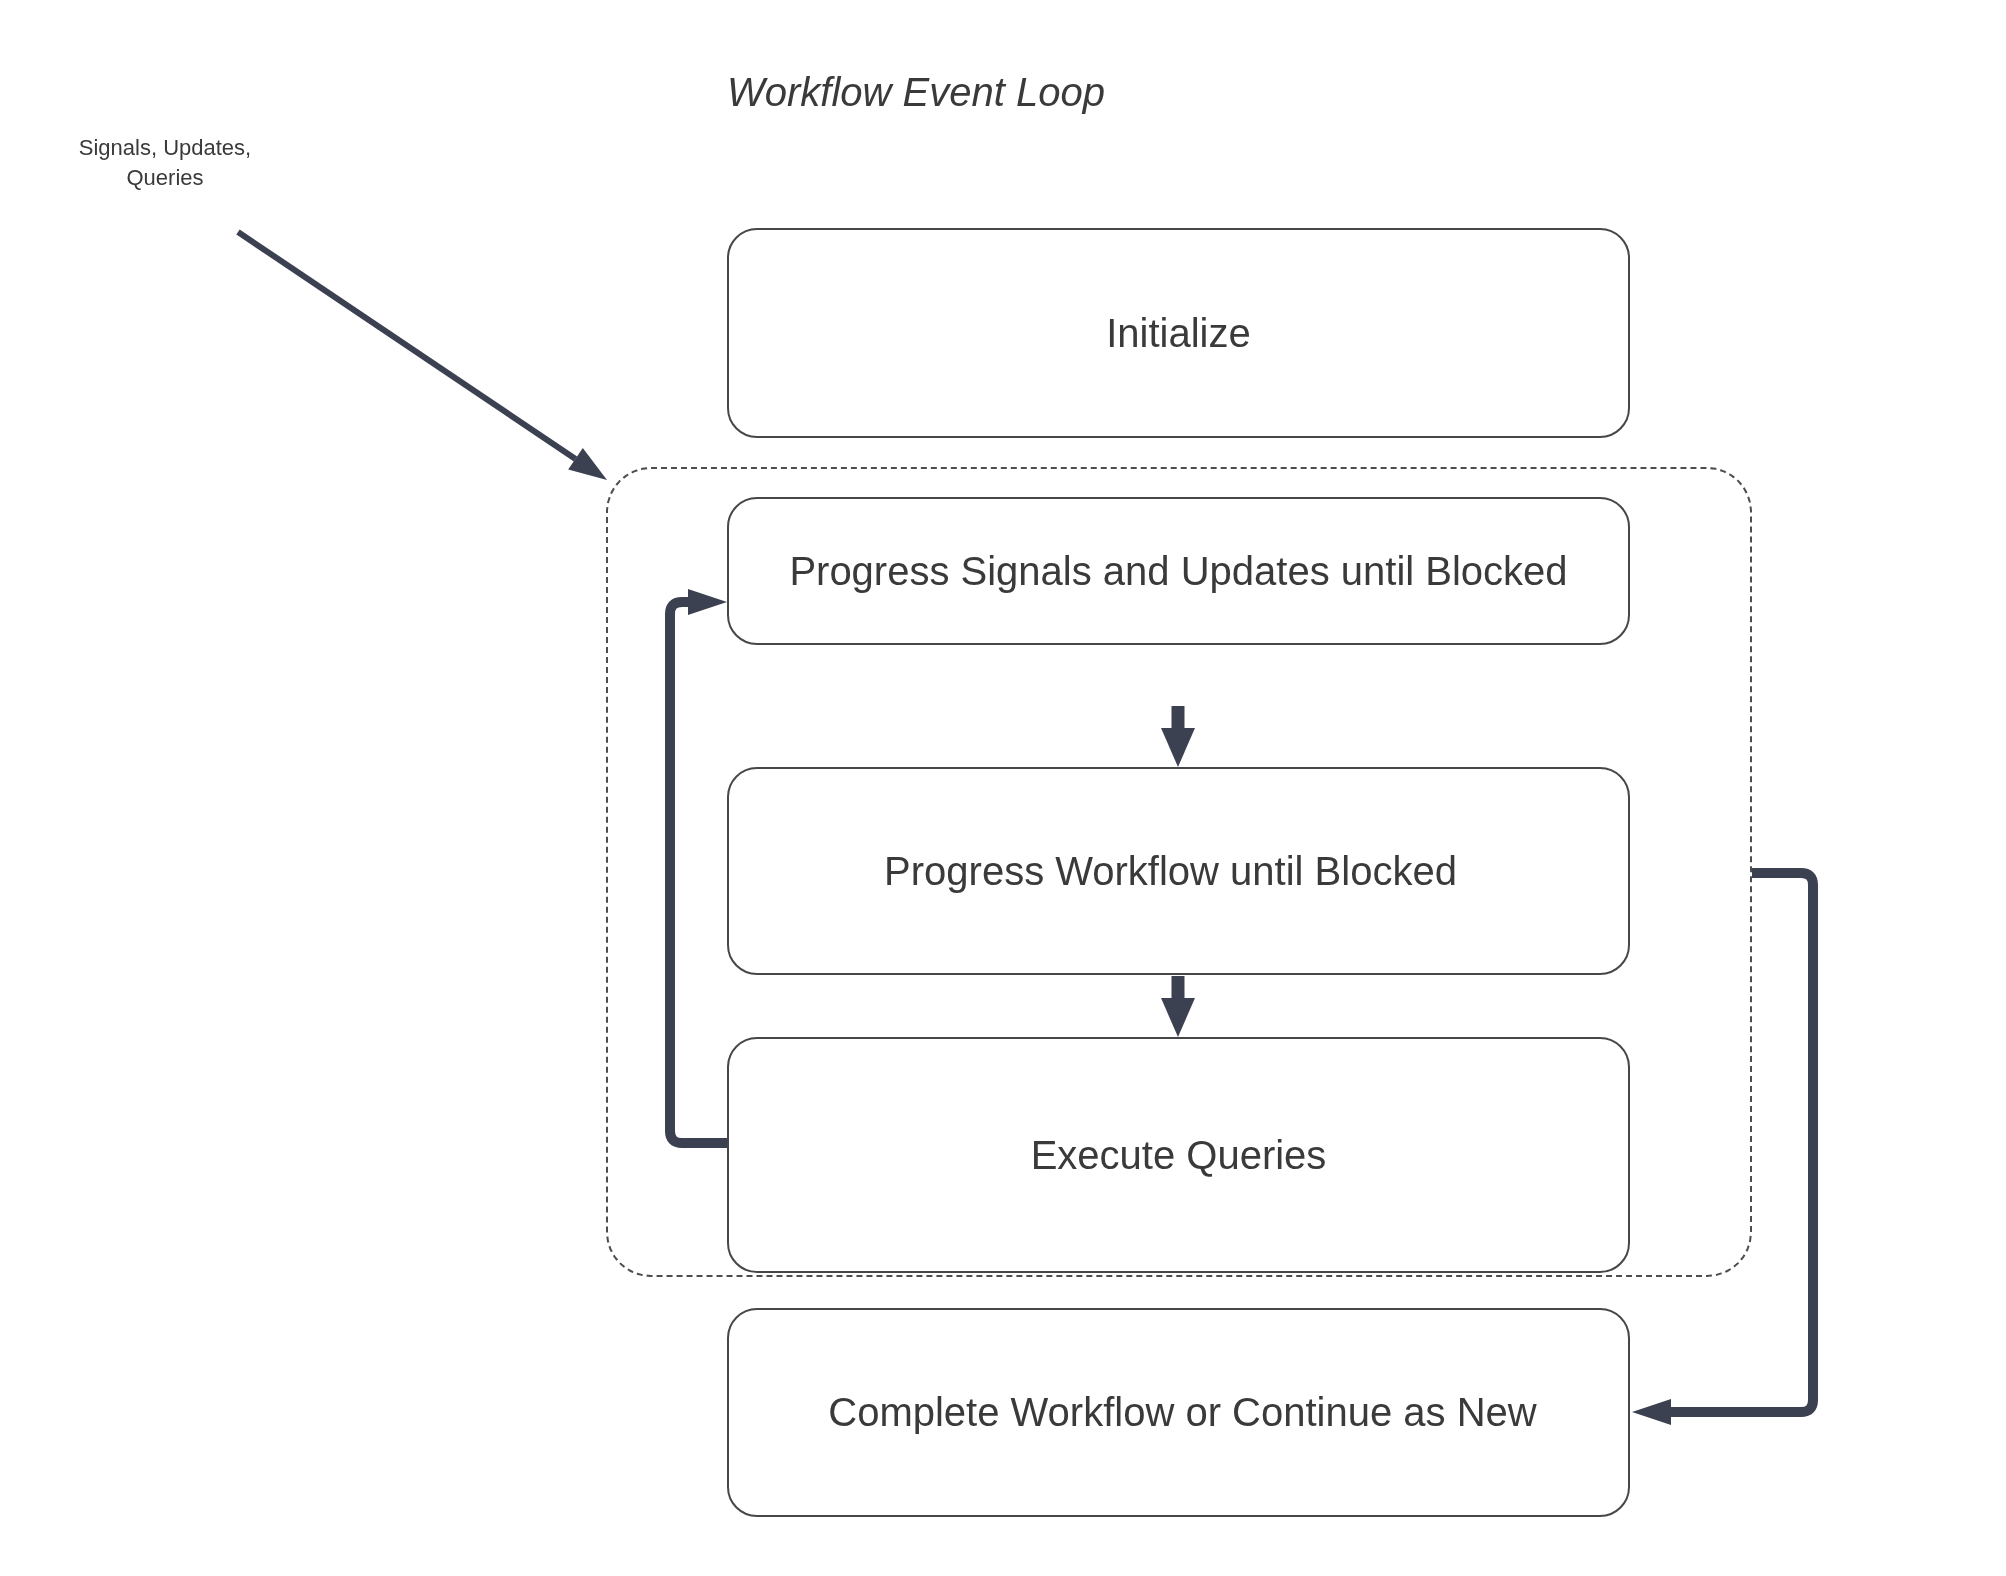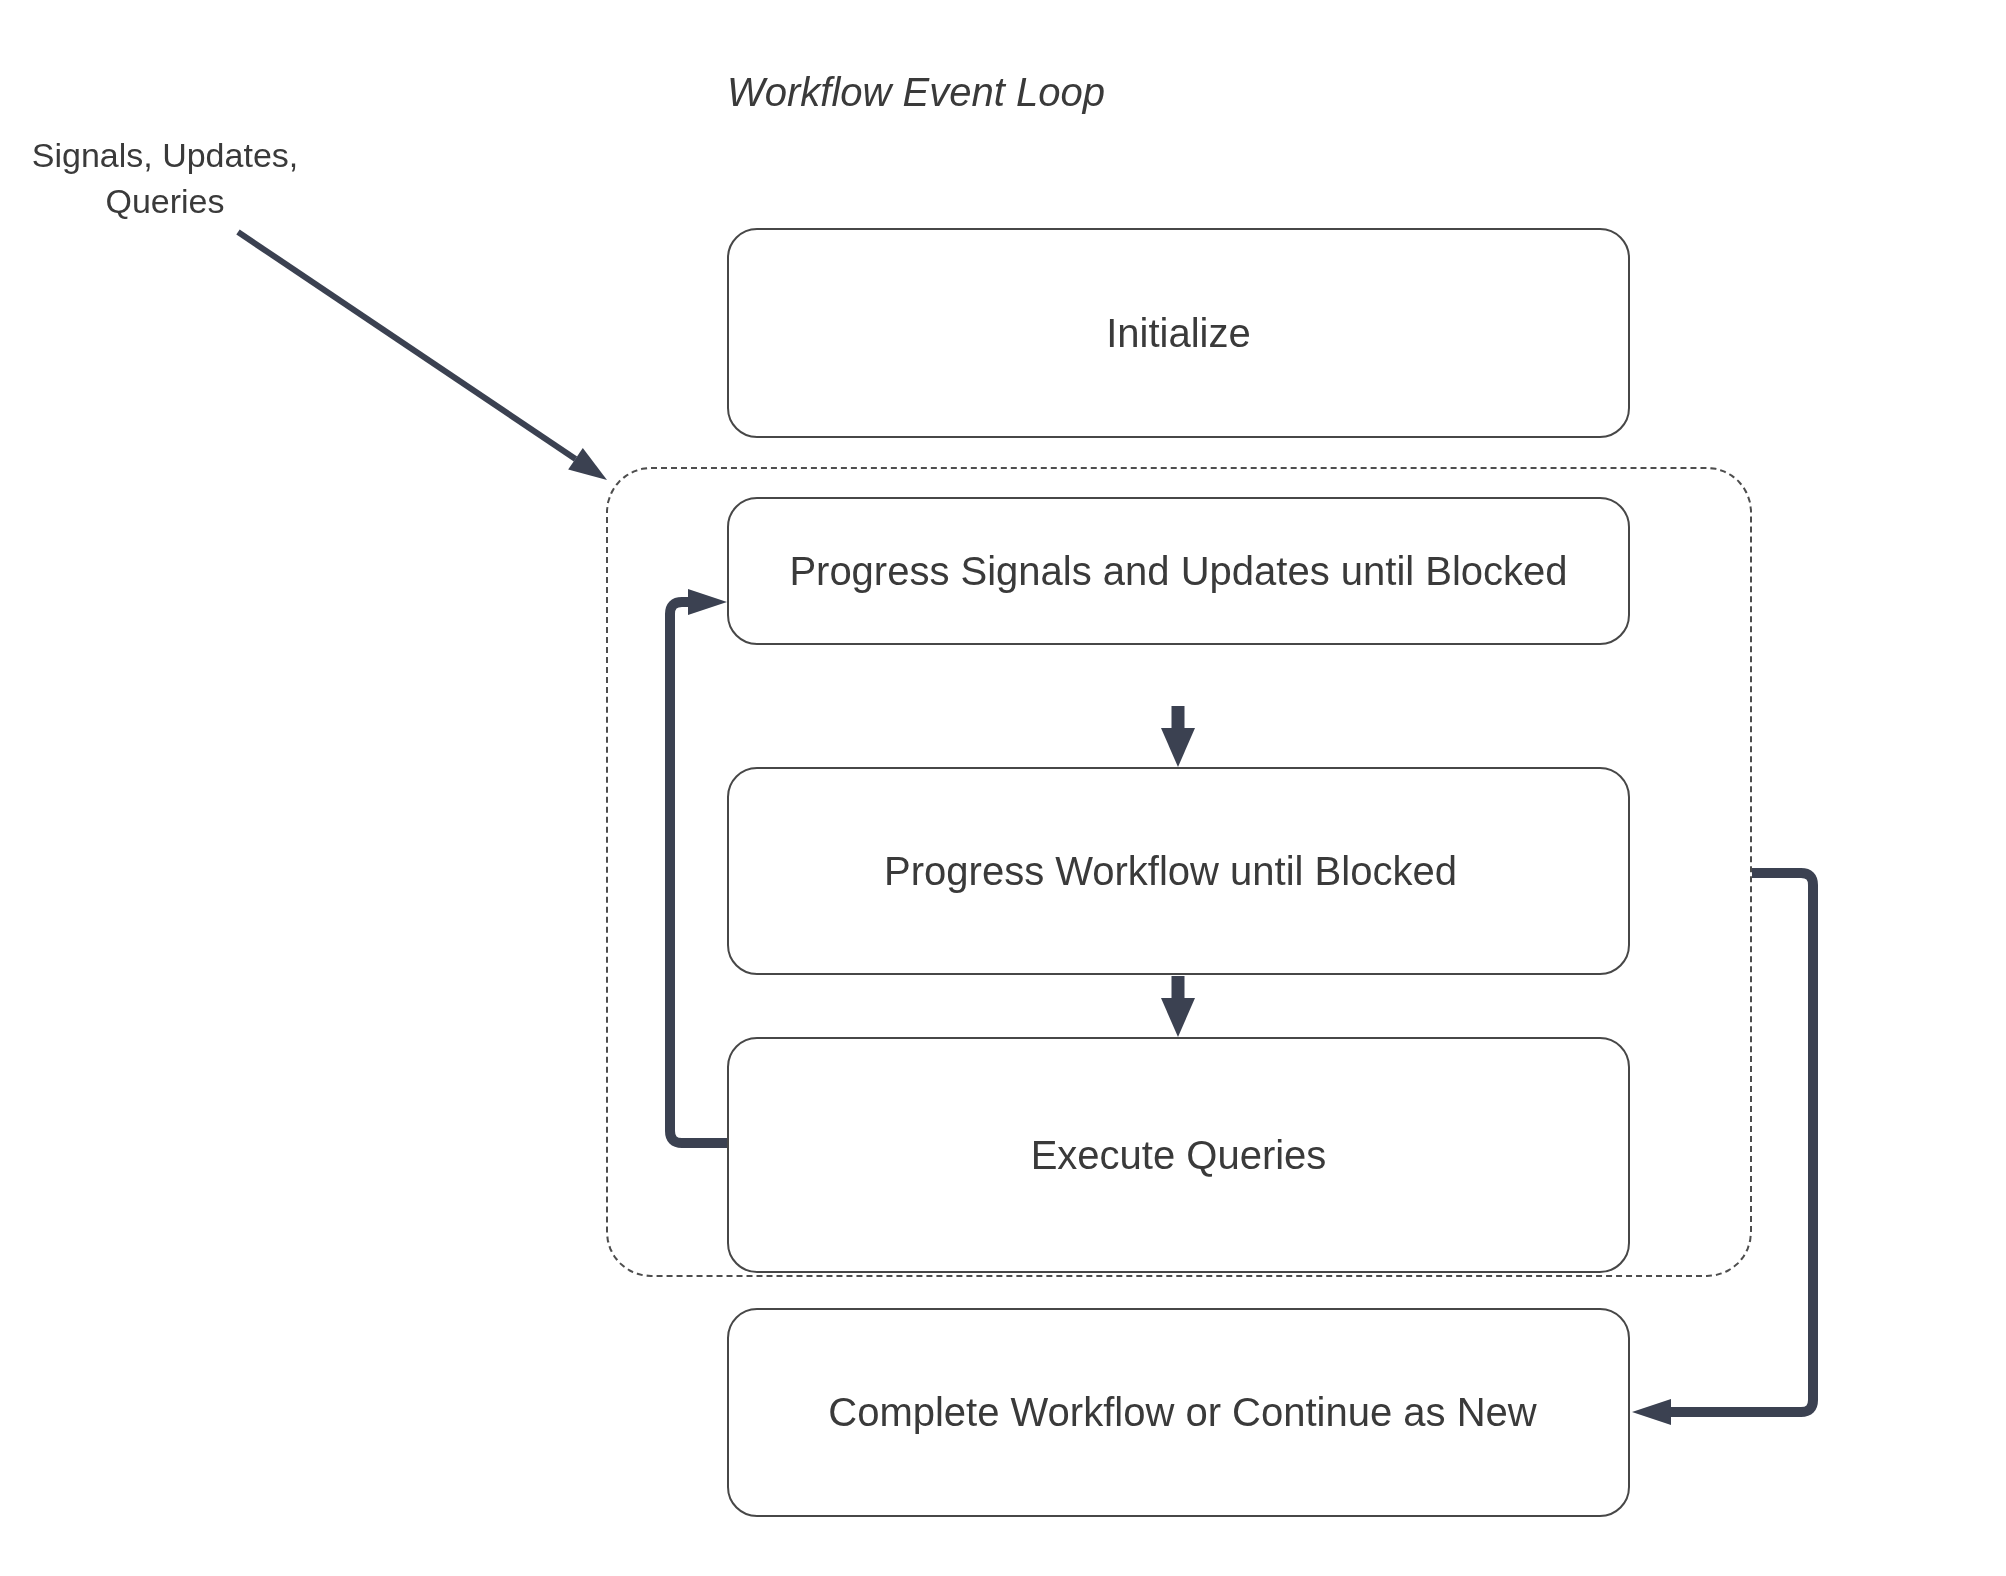--- a/index.html
+++ b/index.html
@@ -26,21 +26,21 @@
     font-style: italic;
     color: #3a3a3a;
     margin-top: 46px;
   }
   .annotation {
     position: absolute;
     left: 28px;
     top: 133px;
     width: 274px;
     text-align: center;
-    font-size: 34px;
+    font-size: 22px;
     line-height: 1.35;
     white-space: pre-line;
     color: #3a3a3a;
   }
   .dashed-group {
     position: absolute;
     left: 606px;
     top: 467px;
     width: 1146px;
     height: 810px;

